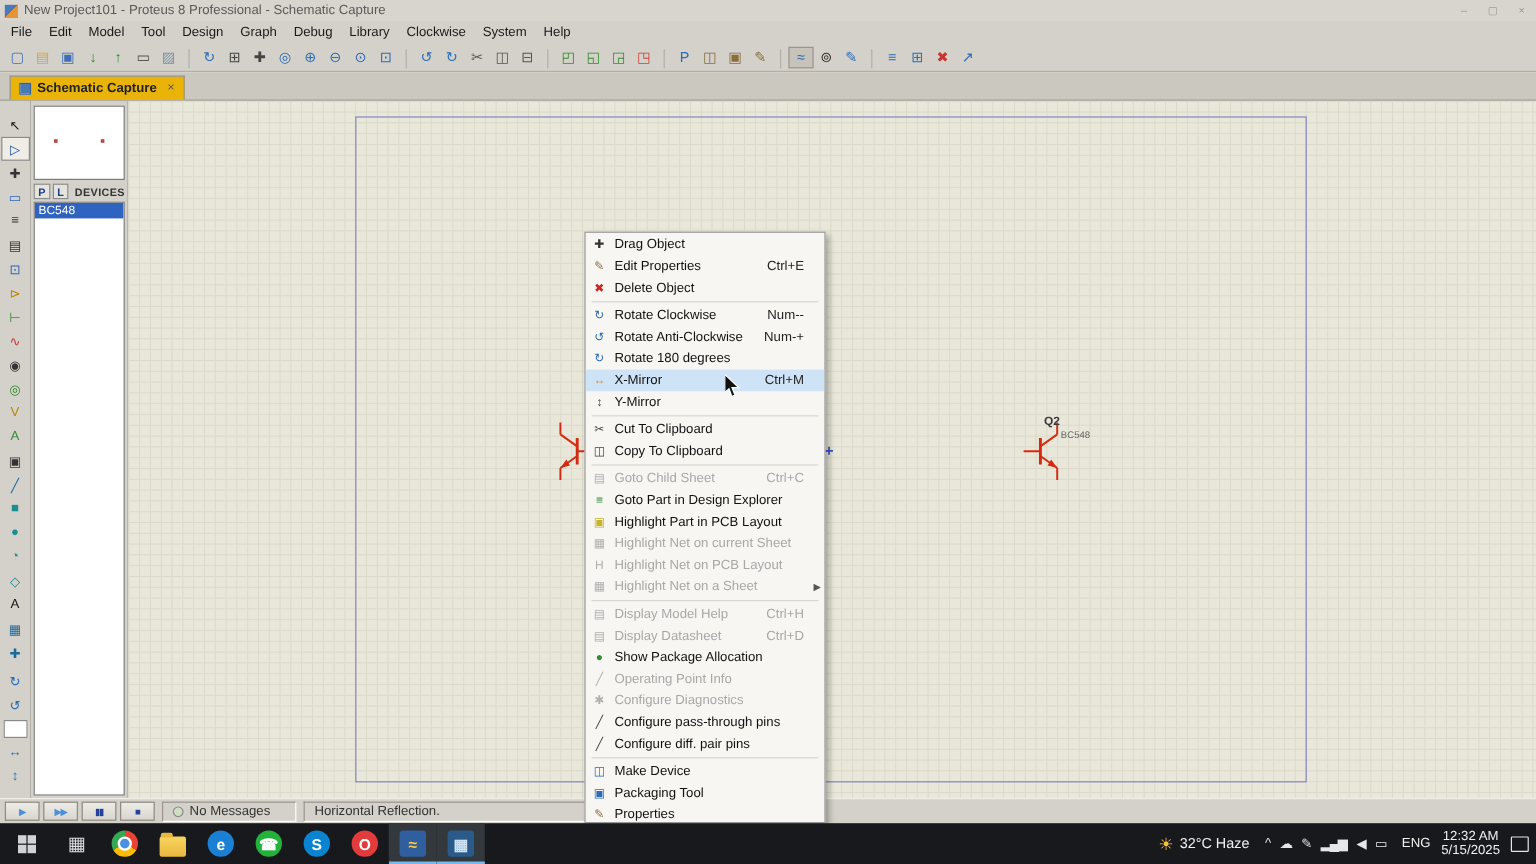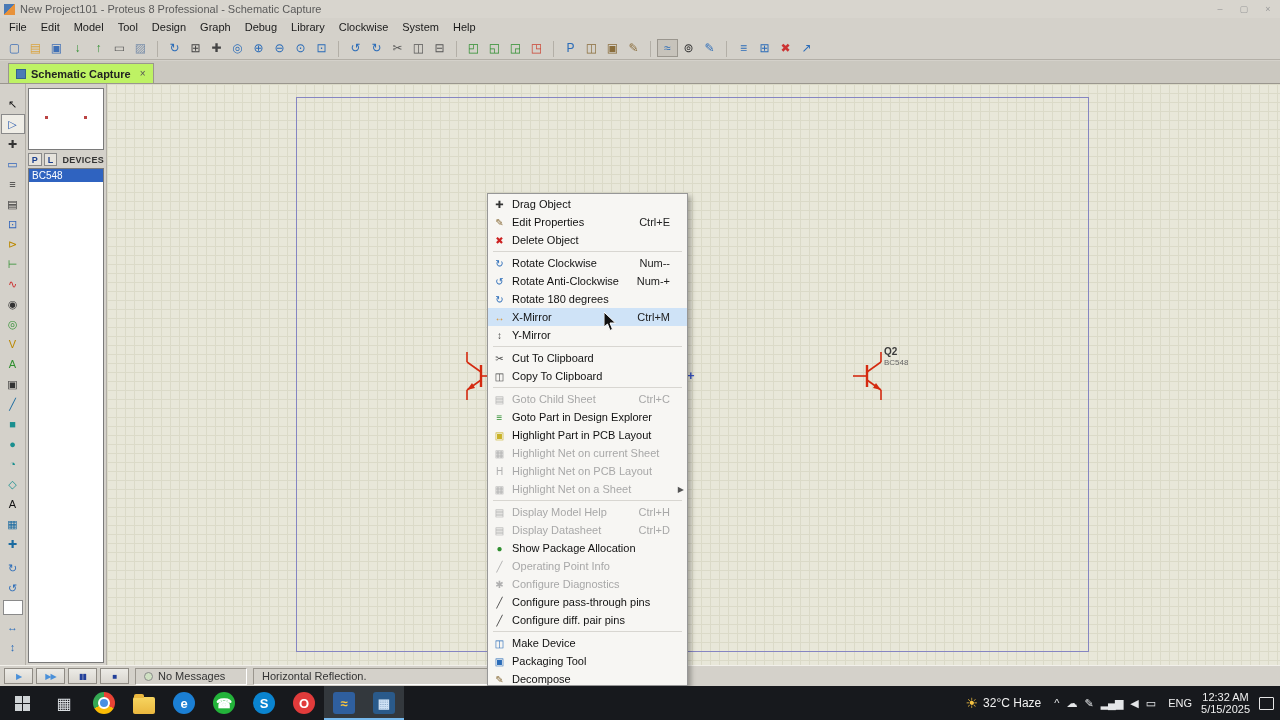--- a/index.html
+++ b/index.html
@@ -19,21 +19,21 @@
 
   
   .toolbar{position:absolute;top:36px;left:0;right:0;height:24px;background:#d4d1ca;border-bottom:1px solid #b3afa7;display:flex;align-items:center;padding-left:4px;}
   .tb-icon{width:21px;height:18px;display:inline-flex;align-items:center;justify-content:center;font-size:12px;border:1px solid transparent;flex:none;}
   .tb-icon.grp{margin-left:13px;position:relative;}
   .tb-icon.grp::before{content:"";position:absolute;left:-8px;top:1px;height:16px;width:1px;background:#b3afa7;}
   .tb-icon.pressed{border:1px solid #9a968e;background:#c7c3bb;}
 
   
   .tabbar{position:absolute;top:61px;left:0;right:0;height:23px;background:#cbc8c0;border-bottom:1px solid #9a968e;display:flex;align-items:flex-end;padding-left:8px;}
-  .tab{display:inline-flex;align-items:center;gap:5px;height:20px;padding:4px 7px;background:#bef264;border:1px solid #9a968e;border-bottom:none;font-size:11px;}
+  .tab{display:inline-flex;align-items:center;gap:5px;height:20px;padding:4px 7px;background:#eab308;border:1px solid #9a968e;border-bottom:none;font-size:11px;}
   .tab-icon{width:10px;height:10px;background:linear-gradient(#4a7ab5,#4a7ab5),#fff;border:1px solid #33618f;background-size:100% 100%;}
   .tab-label{font-weight:bold;color:#222;}
   .tab-close{color:#555;font-size:10px;padding-left:4px;}
 
   
   .toolstrip{position:absolute;left:0;top:84px;bottom:55px;width:26px;background:#d4d1ca;border-right:1px solid #b3afa7;display:flex;flex-direction:column;align-items:center;padding-top:10px;}
   .mode-btn{width:24px;height:20px;display:flex;align-items:center;justify-content:center;font-size:11px;flex:none;}
   .mode-btn.active{background:#efede6;border:1px solid #8a8a8a;}
   .orient-block{display:flex;flex-direction:column;align-items:center;margin-top:4px;}
   .orient-block .mode-btn{color:#2b6cb8;}
@@ -51,21 +51,21 @@
   .device-item.selected{background:#2f63c0;color:#fff;}
 
   
   .canvas{position:absolute;left:107px;top:84px;right:0;bottom:55px;background-color:#e8e7d9;
     background-image:linear-gradient(#dbdac8 1px,transparent 1px),linear-gradient(90deg,#dbdac8 1px,transparent 1px);
     background-size:9px 9px;overflow:hidden;}
   .sheet{position:absolute;left:189px;top:13px;width:793px;height:555px;border:1px solid #8585c2;}
   .part{position:absolute;}
   .part-left{left:345px;top:266px;transform:scaleX(-1);}
   .part-right-wrap{position:absolute;left:745px;top:266px;width:80px;height:56px;}
-  .part-ref{position:absolute;left:32px;top:-4px;font-size:10px;color:#3a3a3a;font-weight:bold;}
+  .part-ref{position:absolute;left:18px;top:-4px;font-size:10px;color:#3a3a3a;font-weight:bold;}
   .part-val{position:absolute;left:32px;top:8px;font-size:8px;color:#666;}
   .origin-cross{position:absolute;left:580px;top:284px;color:#3a55c4;font-size:13px;font-weight:bold;}
 
   
   .context-menu{position:absolute;left:487px;top:193px;width:201px;height:493px;background:#f7f6f3;border:1px solid #979797;box-shadow:3px 3px 5px rgba(0,0,0,.3);z-index:50;overflow:hidden;padding-top:1px;}
   .menu-item{display:flex;align-items:center;height:18px;padding:0 3px;}
   .mi-icon{width:17px;text-align:center;font-size:10px;flex:none;}
   .mi-label{padding-left:4px;color:#111;white-space:nowrap;}
   .mi-shortcut{margin-left:auto;color:#222;padding-right:5px;white-space:nowrap;}
   .mi-arrow{width:9px;font-size:8px;color:#555;text-align:right;}
@@ -561,21 +561,21 @@
 
     <div class="menu-item">
       <span class="mi-icon" style="color: rgb(43, 108, 184);">▣</span>
       <span class="mi-label">Packaging Tool</span>
       <span class="mi-shortcut"></span>
       <span class="mi-arrow"></span>
     </div>
 
     <div class="menu-item">
       <span class="mi-icon" style="color: rgb(138, 109, 59);">✎</span>
-      <span class="mi-label">Decompose</span>
+      <span class="mi-label">Properties</span>
       <span class="mi-shortcut"></span>
       <span class="mi-arrow"></span>
     </div>
 
 </div>
 
 <svg class="cursor" width="13" height="20" viewBox="0 0 13 20">
   <polygon points="0,0 0,15 3.5,12 6,18.5 8.5,17.3 6,11 11.5,11" fill="#111" stroke="#fff" stroke-width="1"></polygon>
 </svg>
 

